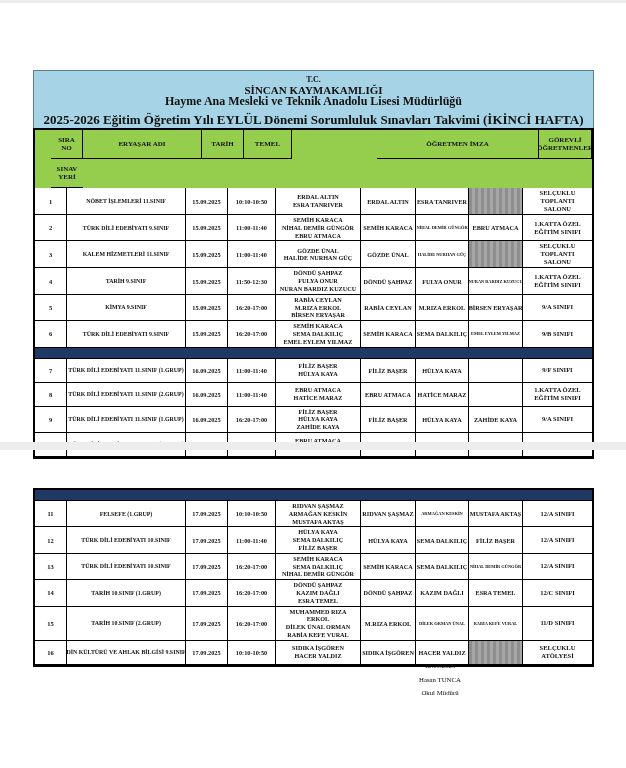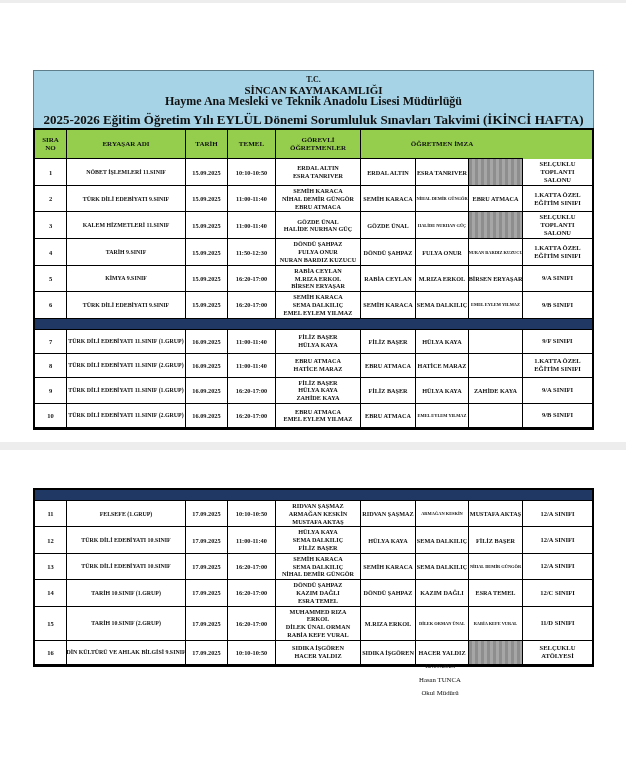--- a/index.html
+++ b/index.html
@@ -14,21 +14,21 @@
   .sheet1{position:absolute;left:33px;top:42px;width:561px;box-sizing:border-box;margin-top:28px;}
   .title-block{
     background:var(--header-blue);border:1px solid #5f7e8c;border-bottom:none;
     text-align:center;font-weight:bold;padding:4px 4px 3px;box-sizing:border-box;
   }
   .title-tc{font-size:8px;line-height:10px;}
   .title-kaymakamlik{font-size:11px;line-height:11px;}
   .title-school{font-size:12px;line-height:11px;}
   .title-schedule{font-size:13px;line-height:11px;margin-top:7px;}
   .grid-part{border:2px solid #000;box-sizing:border-box;}
-  .thead{display:grid;grid-template-columns:var(--cols);background:var(--header-green);}
+  .thead{display:grid;grid-template-columns:var(--cols);background:var(--header-green);padding-left:16px;}
   .thead .cell{min-height:29px;font-size:7px;line-height:8px;}
   .span3{grid-column:6 / span 3;}
   .cell{
     border-right:1px solid #000;border-bottom:1px solid #000;box-sizing:border-box;
     display:flex;flex-direction:column;align-items:center;justify-content:center;
     text-align:center;overflow:hidden;padding:1px 2px;font-weight:bold;background-clip:padding-box;
   }
   .cell:last-child{border-right:none;}
   .trow{display:grid;grid-template-columns:var(--cols);min-height:24px;background:#fff;}
   .c-no{font-size:6.5px;}
@@ -58,22 +58,23 @@
     <div class="title-kaymakamlik">SİNCAN KAYMAKAMLIĞI</div>
     <div class="title-school">Hayme Ana Mesleki ve Teknik Anadolu Lisesi Müdürlüğü</div>
     <div class="title-schedule">2025-2026 Eğitim Öğretim Yılı EYLÜL Dönemi Sorumluluk Sınavları Takvimi (İKİNCİ HAFTA)</div>
   </div>
   <div class="grid-part">
     <div class="thead">
       <div class="cell">SIRA NO</div>
       <div class="cell">ERYAŞAR ADI</div>
       <div class="cell">TARİH</div>
       <div class="cell">TEMEL</div>
+      <div class="cell span3">ÖĞRETMEN İMZA</div>
       <div class="cell">GÖREVLİ ÖĞRETMENLER</div>
-      <div class="cell span3">ÖĞRETMEN İMZA</div>
+      <div class="cell">SINAV YERİ</div>
     </div>
     <div>
         <div class="trow">
           <div class="cell c-no">1</div>
           <div class="cell c-ders">NÖBET İŞLEMLERİ 11.SINIF</div>
           <div class="cell c-tarih">15.09.2025</div>
           <div class="cell c-saat">10:10-10:50</div>
           <div class="cell c-gorevli">
             <div>ERDAL ALTIN</div>
             <div>ESRA TANRIVER</div>

